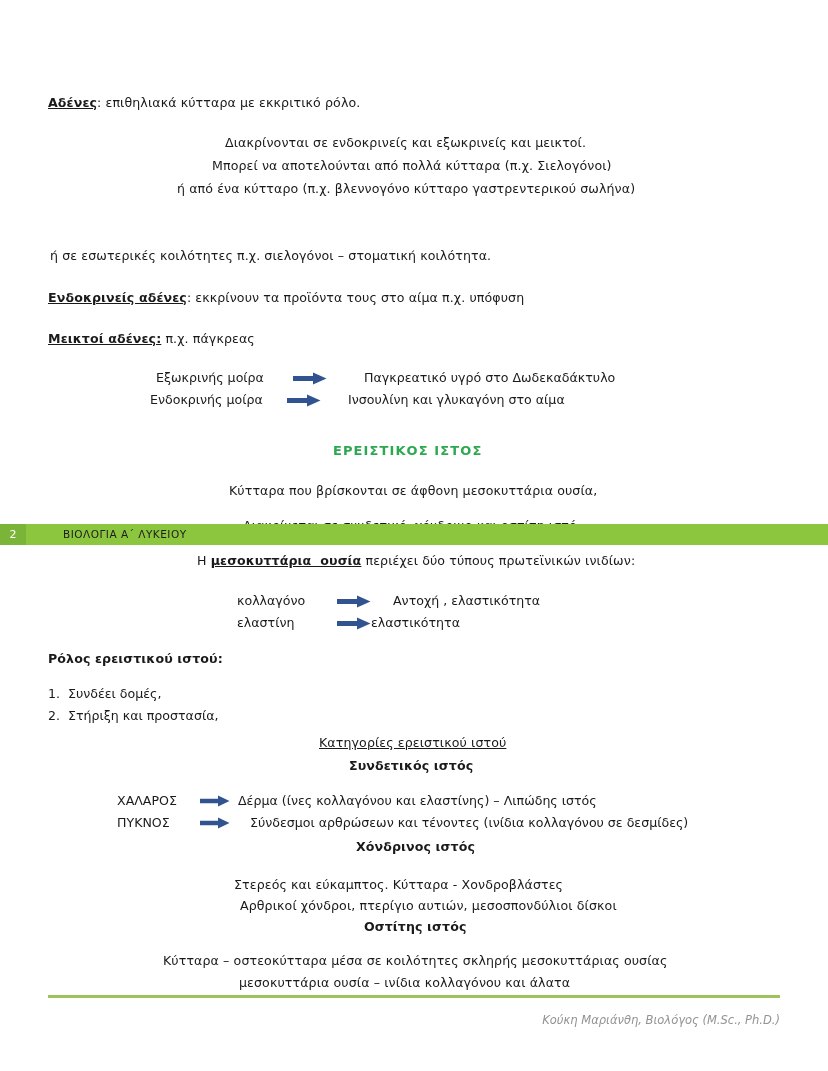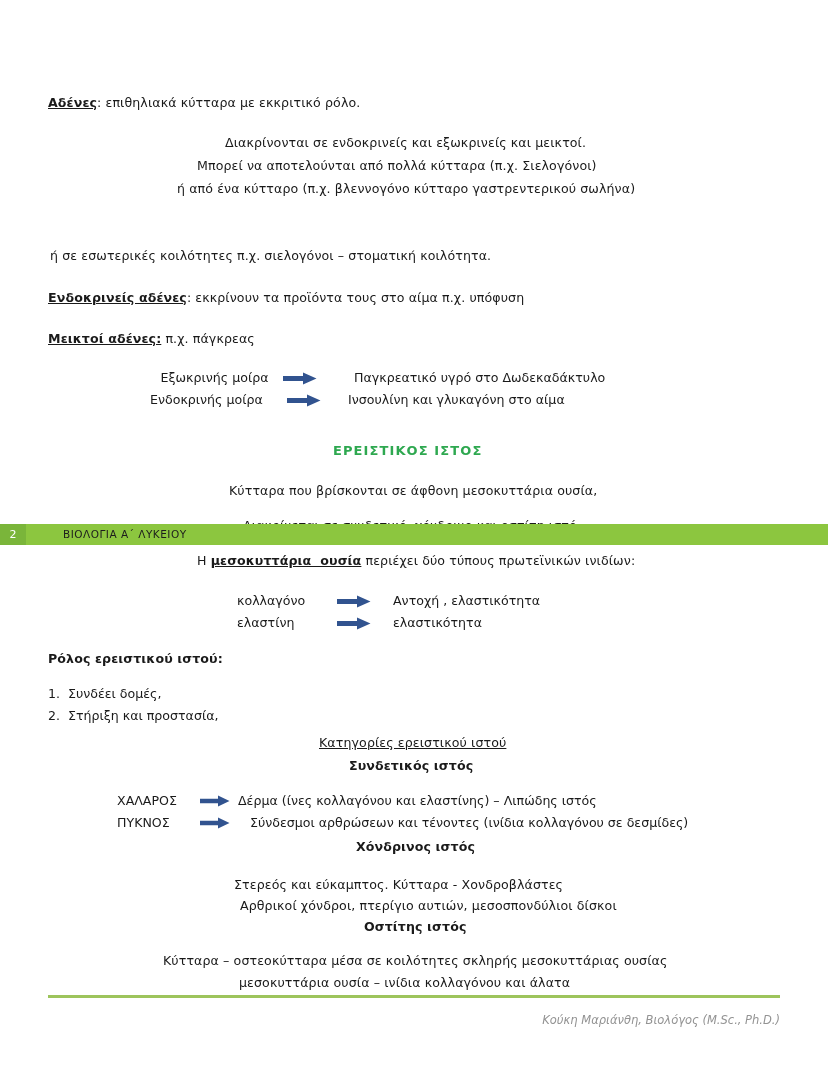--- a/index.html
+++ b/index.html
@@ -127,30 +127,30 @@
   }
 </style>
 </head>
 <body>
 
 <div class="page">
 
   <div class="tx run" style="left:48px; top:92px;"><span class="lead-b">Αδένες</span><span>: επιθηλιακά κύτταρα με εκκριτικό ρόλο.</span></div>
 
   <div class="tx" style="left:225px; top:132px;">Διακρίνονται σε ενδοκρινείς και εξωκρινείς και μεικτοί.</div>
-  <div class="tx" style="left:197px; top:155px;">Μπορεί να αποτελούνται από πολλά κύτταρα (π.χ. Σιελογόνοι)</div>
+  <div class="tx" style="left:212px; top:155px;">Μπορεί να αποτελούνται από πολλά κύτταρα (π.χ. Σιελογόνοι)</div>
   <div class="tx" style="left:177px; top:178px;">ή από ένα κύτταρο (π.χ. βλεννογόνο κύτταρο γαστρεντερικού σωλήνα)</div>
 
   <div class="tx" style="left:50px; top:245px;">ή σε εσωτερικές κοιλότητες π.χ. σιελογόνοι – στοματική κοιλότητα.</div>
 
   <div class="tx run" style="left:48px; top:287px;"><span class="lead-b">Ενδοκρινείς αδένες</span><span>: εκκρίνουν τα προϊόντα τους στο αίμα π.χ. υπόφυση</span></div>
 
   <div class="tx run" style="left:48px; top:328px;"><span class="lead-b">Μεικτοί αδένες:</span><span> π.χ. πάγκρεας</span></div>
 
-  <div class="arrow-row" style="left:146px; top:368px;text-align:center;">
+  <div class="arrow-row" style="left:156px; top:368px;">
     <span class="lbl" style="width:137px;">Εξωκρινής μοίρα</span>
     <span class="arrow">
       <svg class="blockarrow" width="34" height="13" viewBox="0 0 34 13" aria-hidden="true">
         <path d="M0 4 H20 V0.5 L33.5 6.5 L20 12.5 V9 H0 Z" fill="#31538f"></path>
       </svg>
     </span>
     <span class="dst" style="margin-left:37px;">Παγκρεατικό υγρό στο Δωδεκαδάκτυλο</span>
   </div>
 
   <div class="arrow-row" style="left:150px; top:390px;">
@@ -184,21 +184,21 @@
     <span class="dst" style="margin-left:22px;">Αντοχή , ελαστικότητα</span>
   </div>
 
   <div class="arrow-row" style="left:237px; top:613px;">
     <span class="lbl" style="width:100px;">ελαστίνη</span>
     <span class="arrow">
       <svg class="blockarrow" width="34" height="13" viewBox="0 0 34 13" aria-hidden="true">
         <path d="M0 4 H20 V0.5 L33.5 6.5 L20 12.5 V9 H0 Z" fill="#31538f"></path>
       </svg>
     </span>
-    <span class="dst" style="margin-left:22px;">ελαστικότητα</span>
+    <span class="dst" style="">ελαστικότητα</span>
   </div>
 
   <div class="tx b" style="left:48px; top:648px;">Ρόλος  ερειστικού ιστού:</div>
 
   <div class="num-item" style="left:48px; top:683px;"><span class="n">1.</span><span>Συνδέει δομές,</span></div>
   <div class="num-item" style="left:48px; top:705px;"><span class="n">2.</span><span>Στήριξη και προστασία,</span></div>
 
   <div class="tx u" style="left:319px; top:732px;">Κατηγορίες ερειστικού ιστού</div>
   <div class="tx b" style="left:349px; top:755px;">Συνδετικός  ιστός</div>
 

